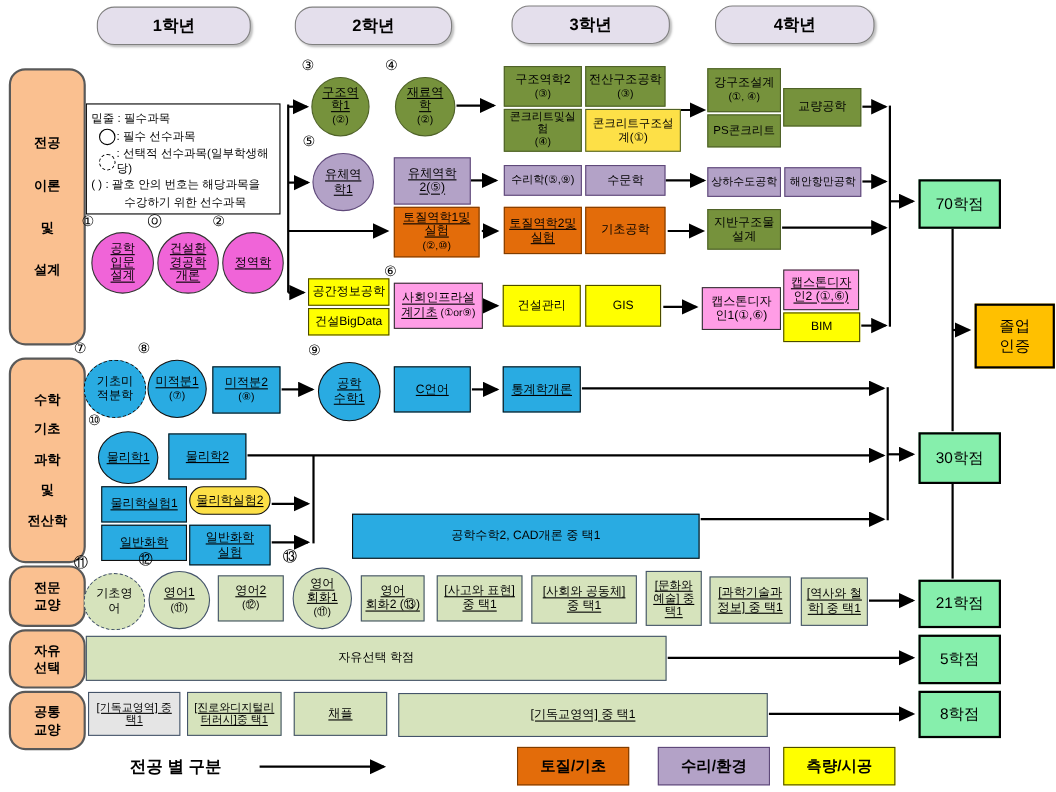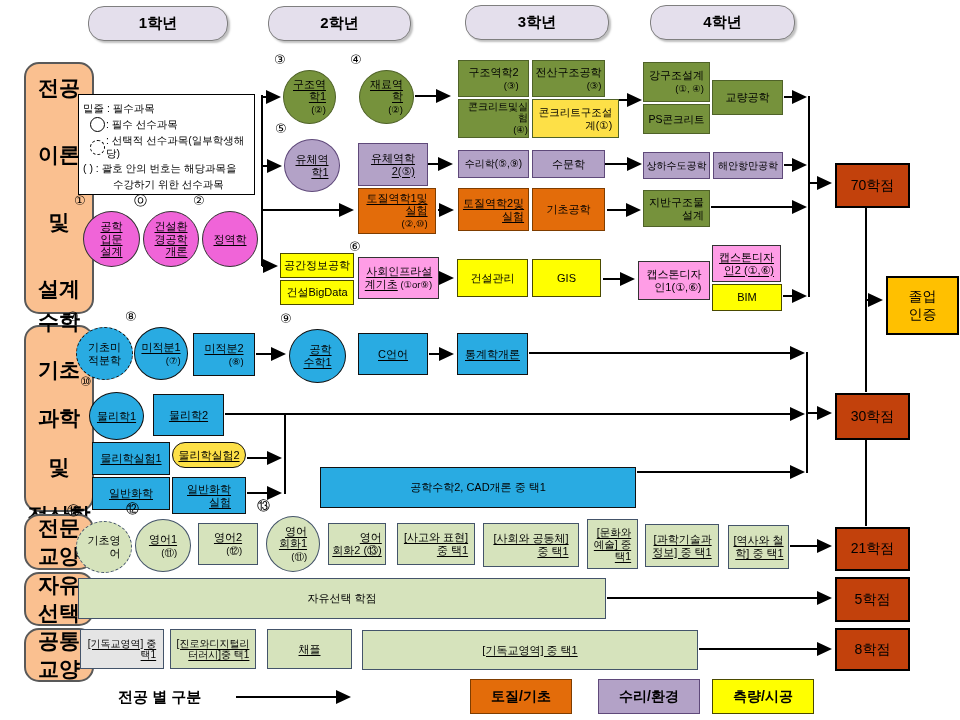--- a/index.html
+++ b/index.html
@@ -3,34 +3,34 @@
 <meta charset="utf-8">
 <style>
   html,body{margin:0;padding:0;background:#fff;}
   #canvas{position:relative;width:960px;height:720px;background:#fff;overflow:hidden;
           font-family:"Liberation Sans","DejaVu Sans",sans-serif;color:#000;}
   .year{position:absolute;background:#E4DFEC;border:1px solid #7F7F7F;border-radius:16px;
         display:flex;align-items:center;justify-content:center;font-size:15px;font-weight:bold;
         box-shadow:2px 2px 2px rgba(0,0,0,.25);}
   .side{position:absolute;background:#FAC090;border:2px solid #595959;border-radius:15px;
         display:flex;align-items:center;justify-content:center;text-align:center;
-        font-size:21px;font-weight:bold;white-space:pre-line;margin-left:16px;}
-  .credit{position:absolute;background:#c2410c;border:2px solid #000;display:flex;
+        font-size:12px;font-weight:bold;white-space:pre-line;}
+  .credit{position:absolute;background:#86efac;border:2px solid #000;display:flex;
         align-items:center;justify-content:center;font-size:14px;}
   #grad{position:absolute;background:#FFC000;border:2px solid #000;display:flex;
         align-items:center;justify-content:center;font-size:14px;text-align:center;white-space:pre-line;}
   #legendbox{position:absolute;background:#fff;border:1px solid #000;font-size:10.5px;
         padding:5px 4px;box-sizing:border-box;line-height:1.25;}
   .legrow{display:flex;align-items:center;margin:2px 0;}
   .circ{display:inline-block;width:13px;height:13px;border:1px solid #000;border-radius:50%;
         margin:0 1px 0 7px;flex:none;}
   .circ.dash{border-style:dashed;}
   .leg-ind{padding-left:30px;}
   .node{position:absolute;box-sizing:border-box;display:flex;align-items:center;justify-content:center;
-        text-align:right;font-size:11px;line-height:1.15;white-space:pre-line;border:1px solid #333;}
+        text-align:center;font-size:11px;line-height:1.15;white-space:pre-line;border:1px solid #333;}
   .node.circle{border-radius:50%;}
   .node.dashed{border-style:dashed;border-width:1.5px;}
   .u{text-decoration:underline;text-underline-offset:2px;}
   .ref{font-size:9.5px;}
   .num{position:absolute;font-size:13px;line-height:1;}
   .cat{position:absolute;border:1px solid #333;display:flex;align-items:center;justify-content:center;
         font-size:14px;font-weight:bold;}
   #caption{position:absolute;font-size:15px;font-weight:bold;}
   #wires{position:absolute;left:0;top:0;pointer-events:none;}
 </style>

